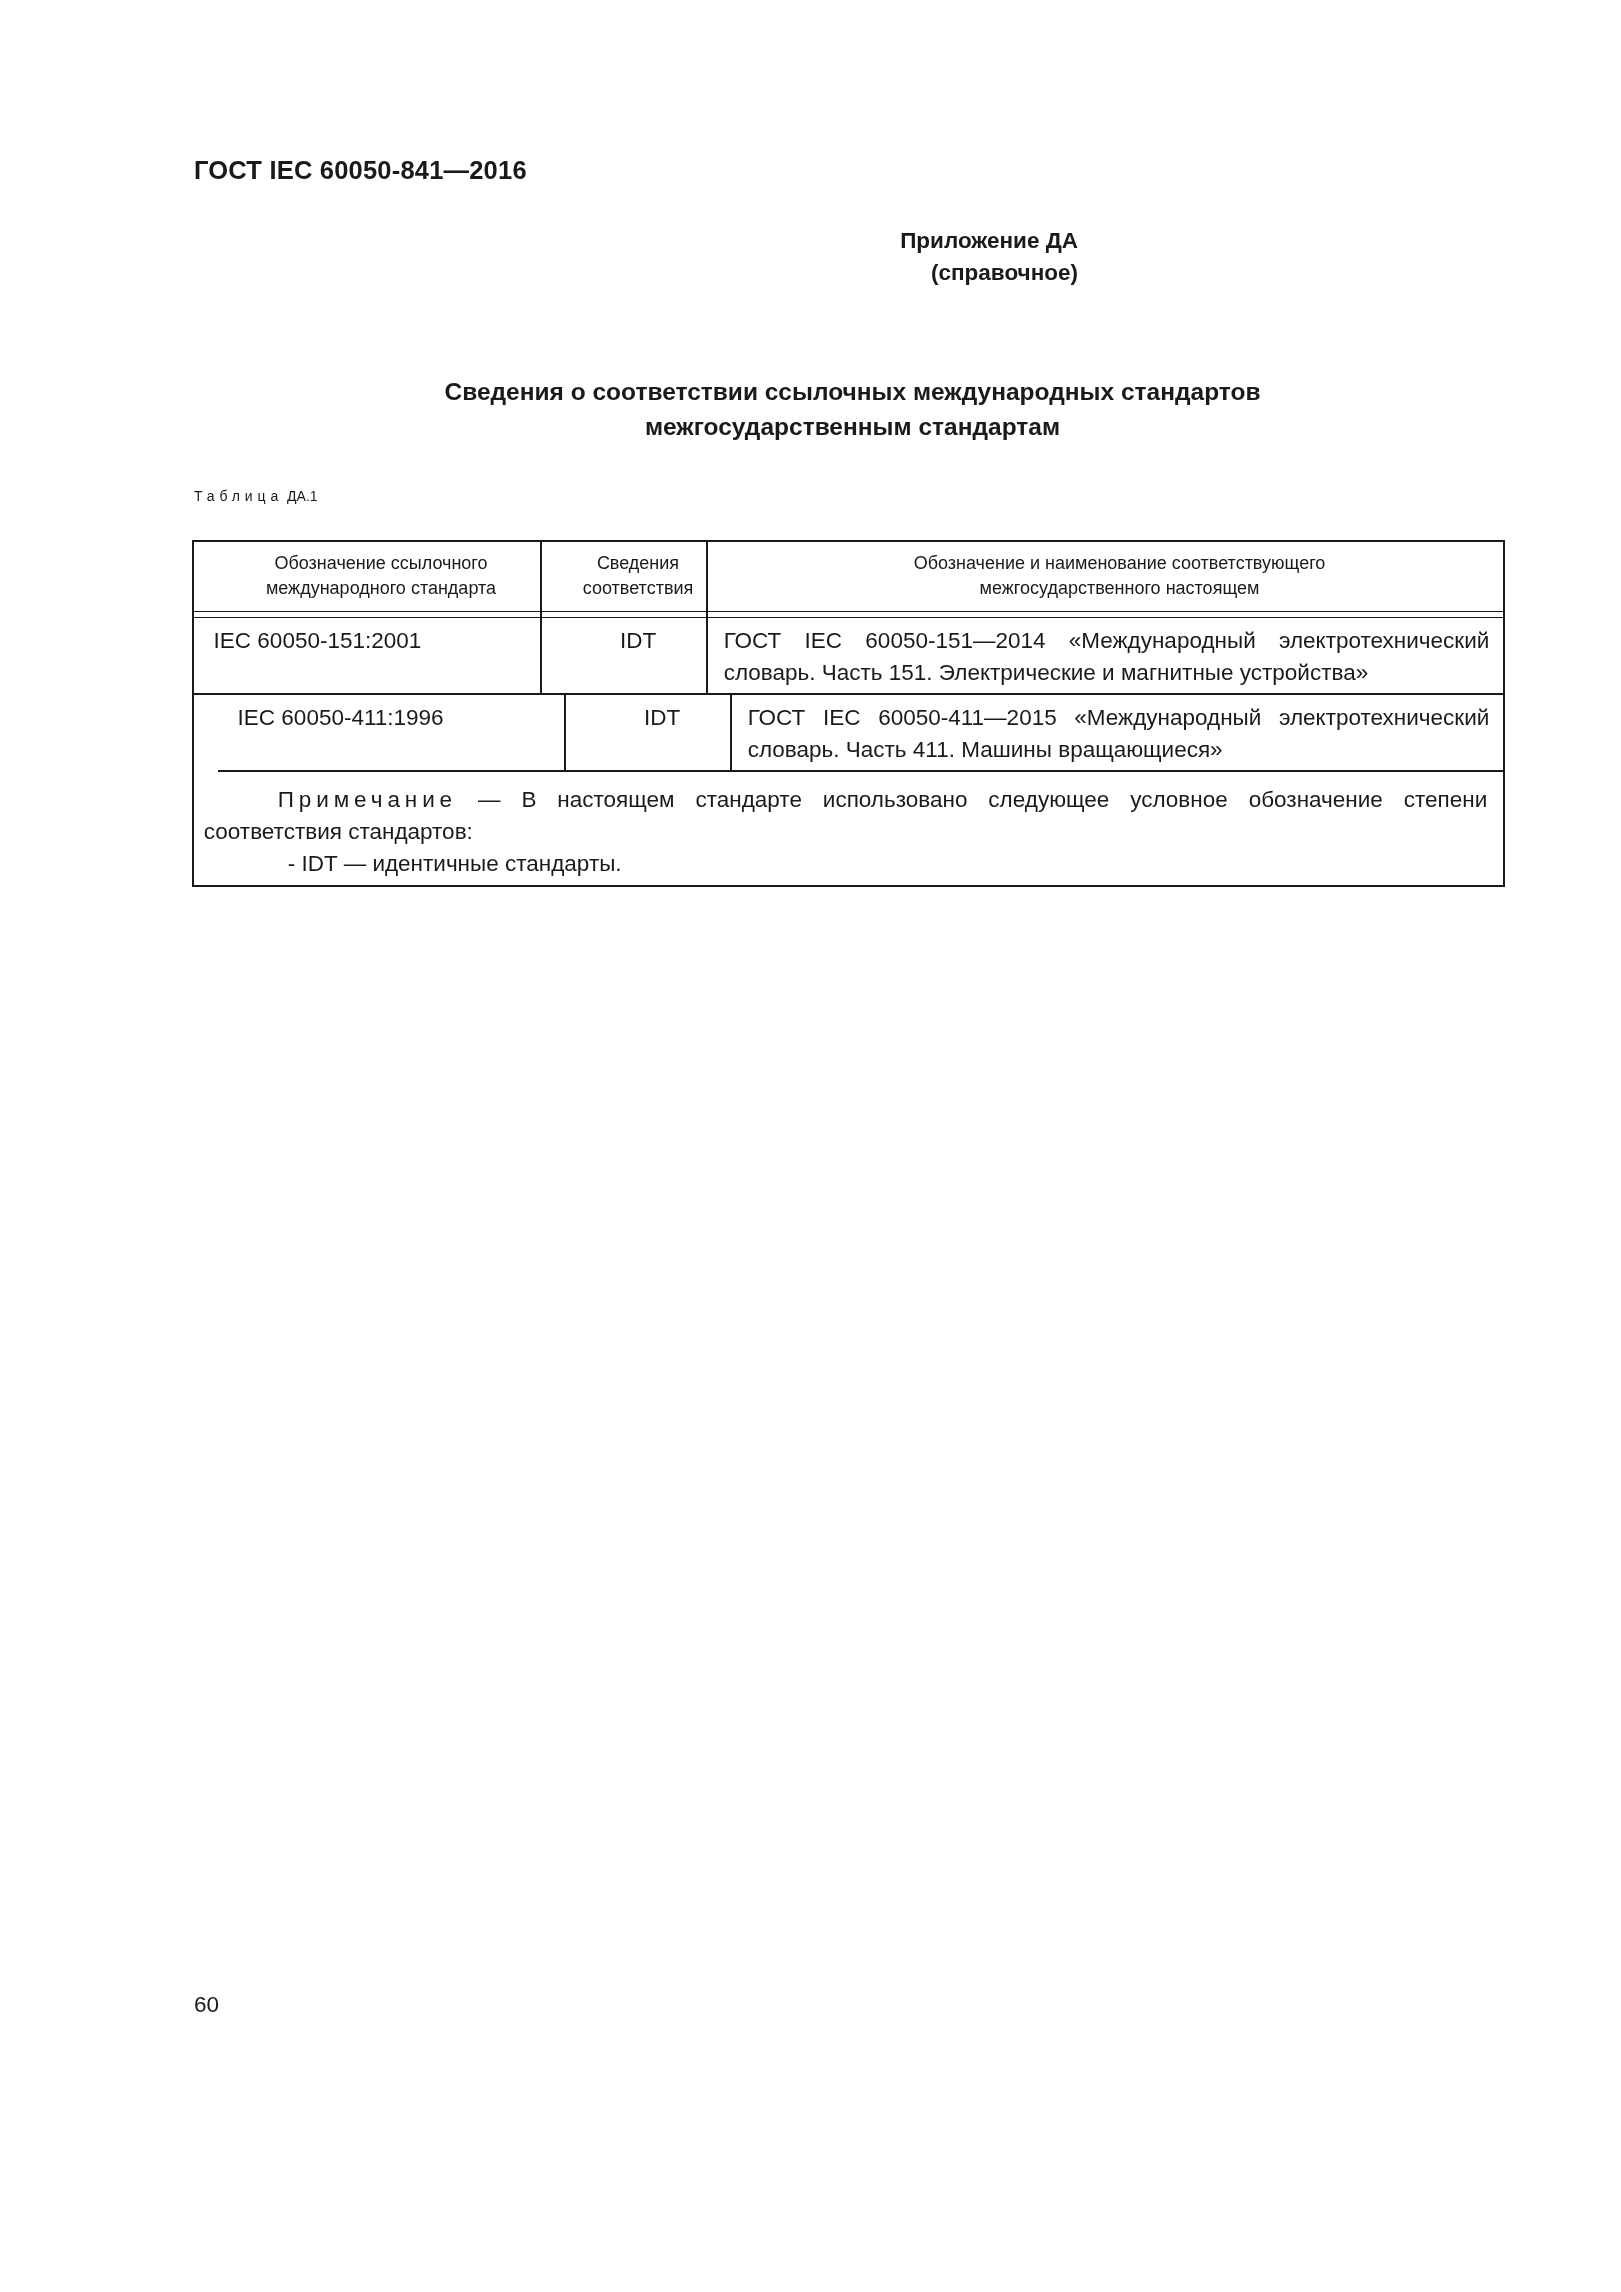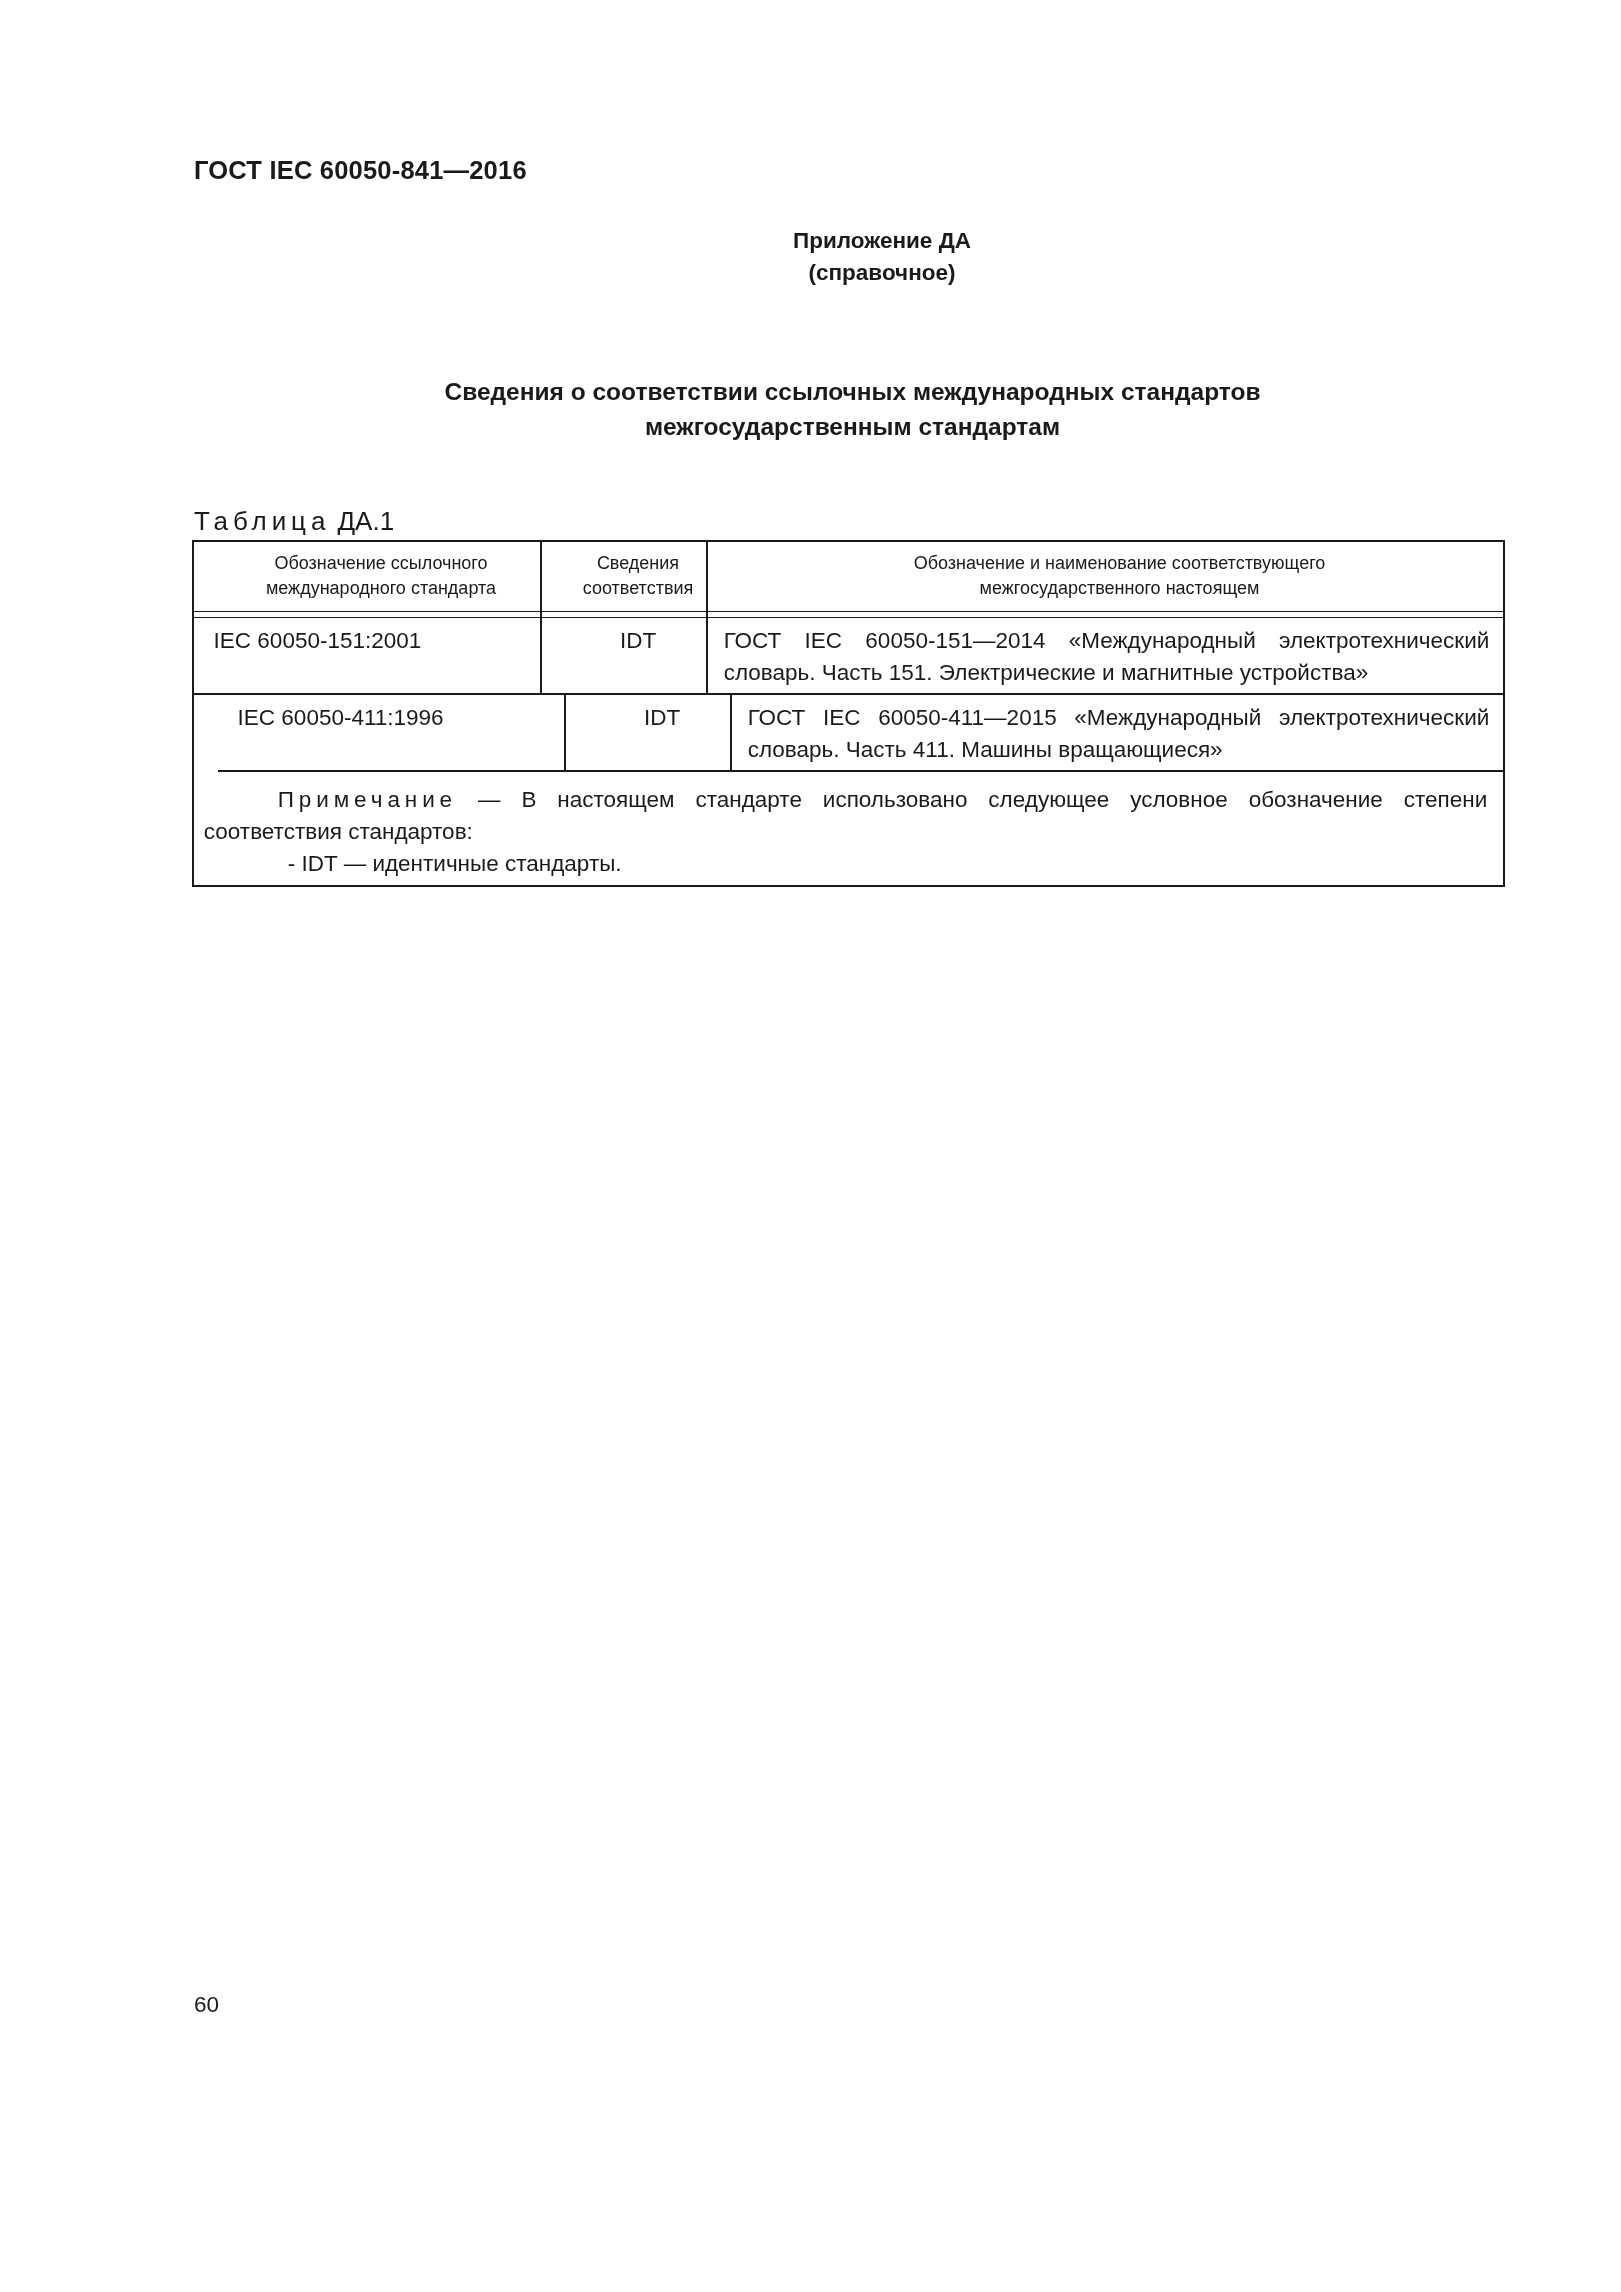--- a/index.html
+++ b/index.html
@@ -1,21 +1,21 @@
 <!DOCTYPE html>
 <html><head>
 <meta charset="utf-8">
 <style>
   html, body { margin: 0; padding: 0; background: #ffffff; }
   body { width: 1621px; height: 2293px; position: relative; font-family: "Liberation Sans", sans-serif; color: #1a1a1a; }
   .doc-id { position: absolute; left: 194px; top: 156px; font-size: 25.5px; font-weight: bold; letter-spacing: 0.2px; }
   .annex { position: absolute; left: 0; width: 1621px; top: 225px; text-align: center; font-weight: bold; font-size: 22.5px; line-height: 32px; }
-  .annex .inner { position: absolute; left: 686px; width: 392px; text-align: center; }
+  .annex .inner { position: absolute; left: 686px; width: 392px; text-align: right; }
   .section-title { position: absolute; left: 372px; width: 961px; top: 374px; text-align: center; font-weight: bold; font-size: 24.5px; line-height: 35px; }
-  .table-caption { position: absolute; left: 194px; top: 506px; font-size: 26px; }
+  .table-caption { position: absolute; left: 194px; top: 488px; font-size: 14px; }
   .table-caption .spaced { letter-spacing: 4.9px; }
   .tbl { position: absolute; left: 192px; top: 540px; width: 1313px; border: 2.5px solid #1a1a1a; box-sizing: border-box; }
   .row { display: flex; }
   .cell { box-sizing: border-box; padding-left: 28px; }
   .c1 { width: 348px; border-right: 2px solid #1a1a1a; }
   .c2 { width: 166px; border-right: 2px solid #1a1a1a; }
   .c3 { flex: 1; }
   .hdr { height: 69px; border-bottom: 1.5px solid #1a1a1a; }
   .hdr .cell { font-size: 18px; line-height: 25.5px; text-align: center; padding-top: 8.8px; }
   .gap { height: 4.9px; border-bottom: 1.5px solid #1a1a1a; }

